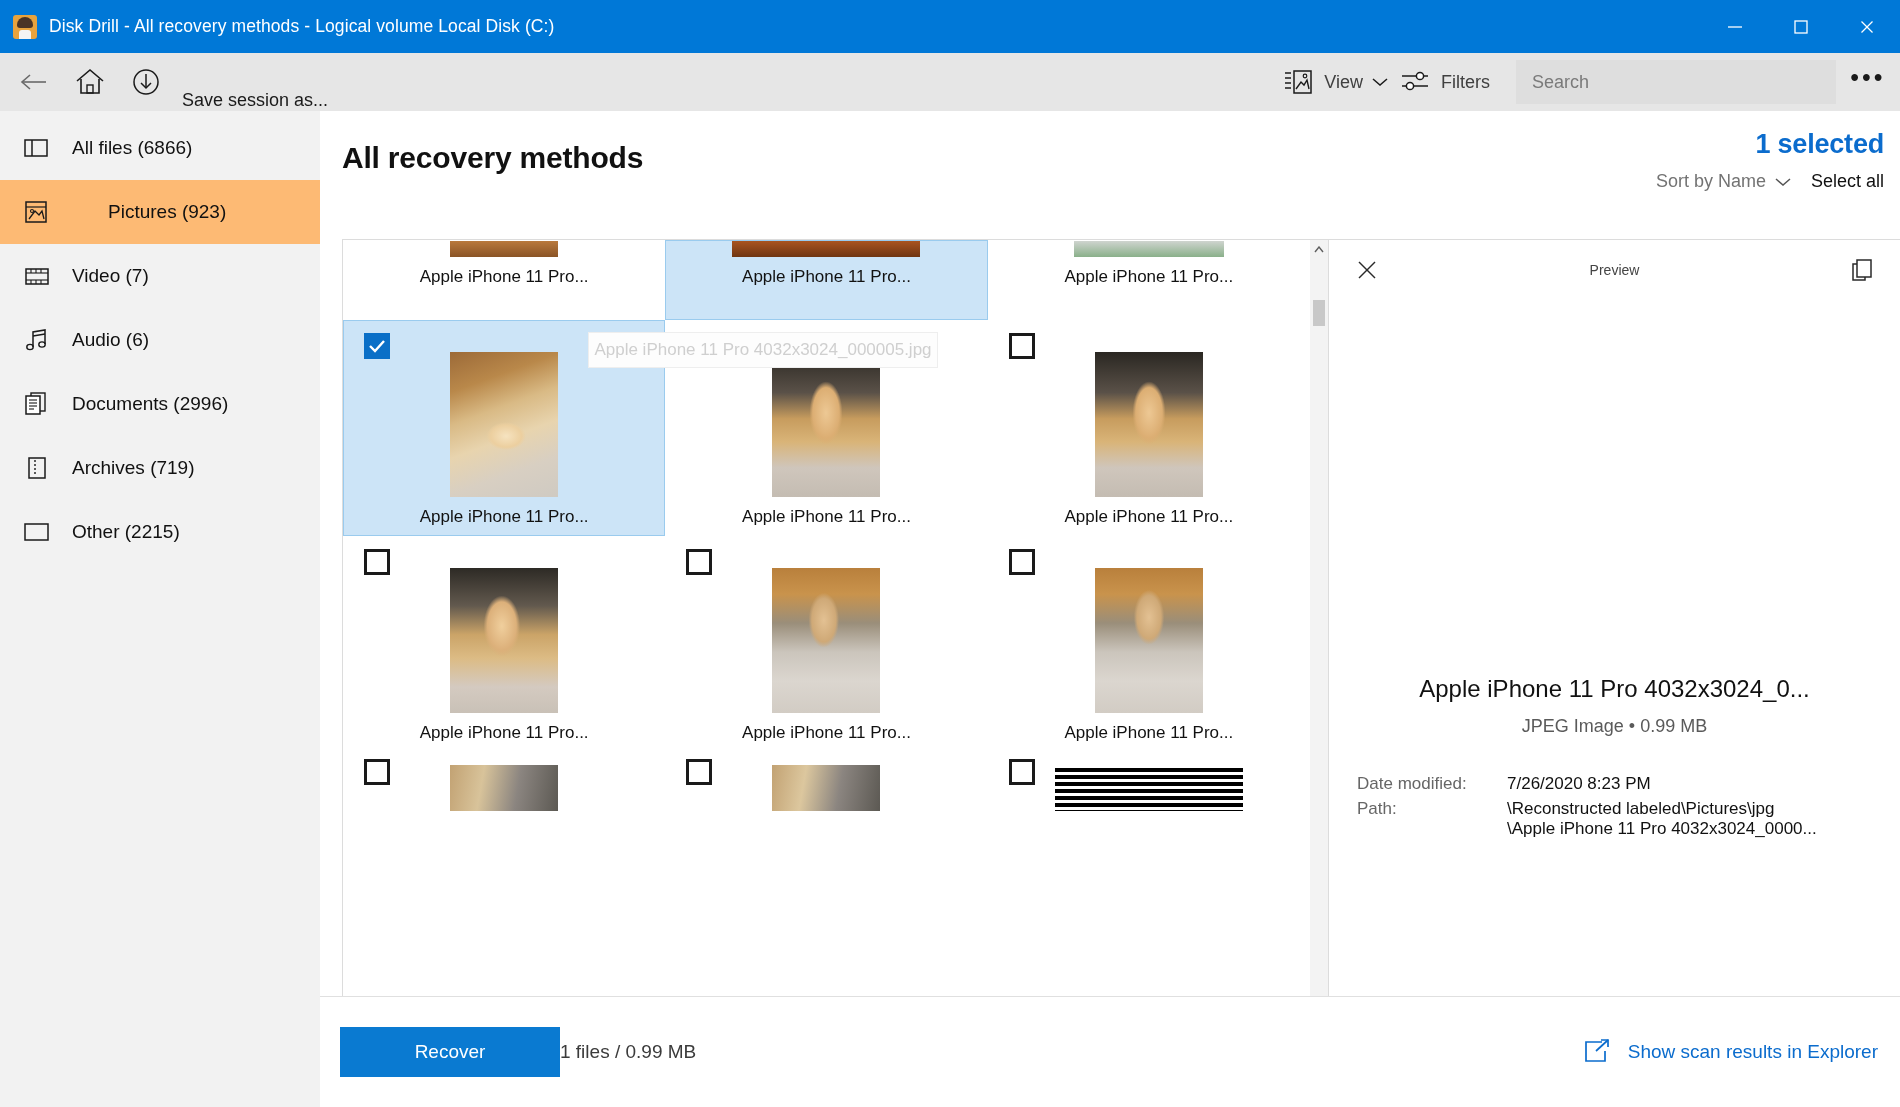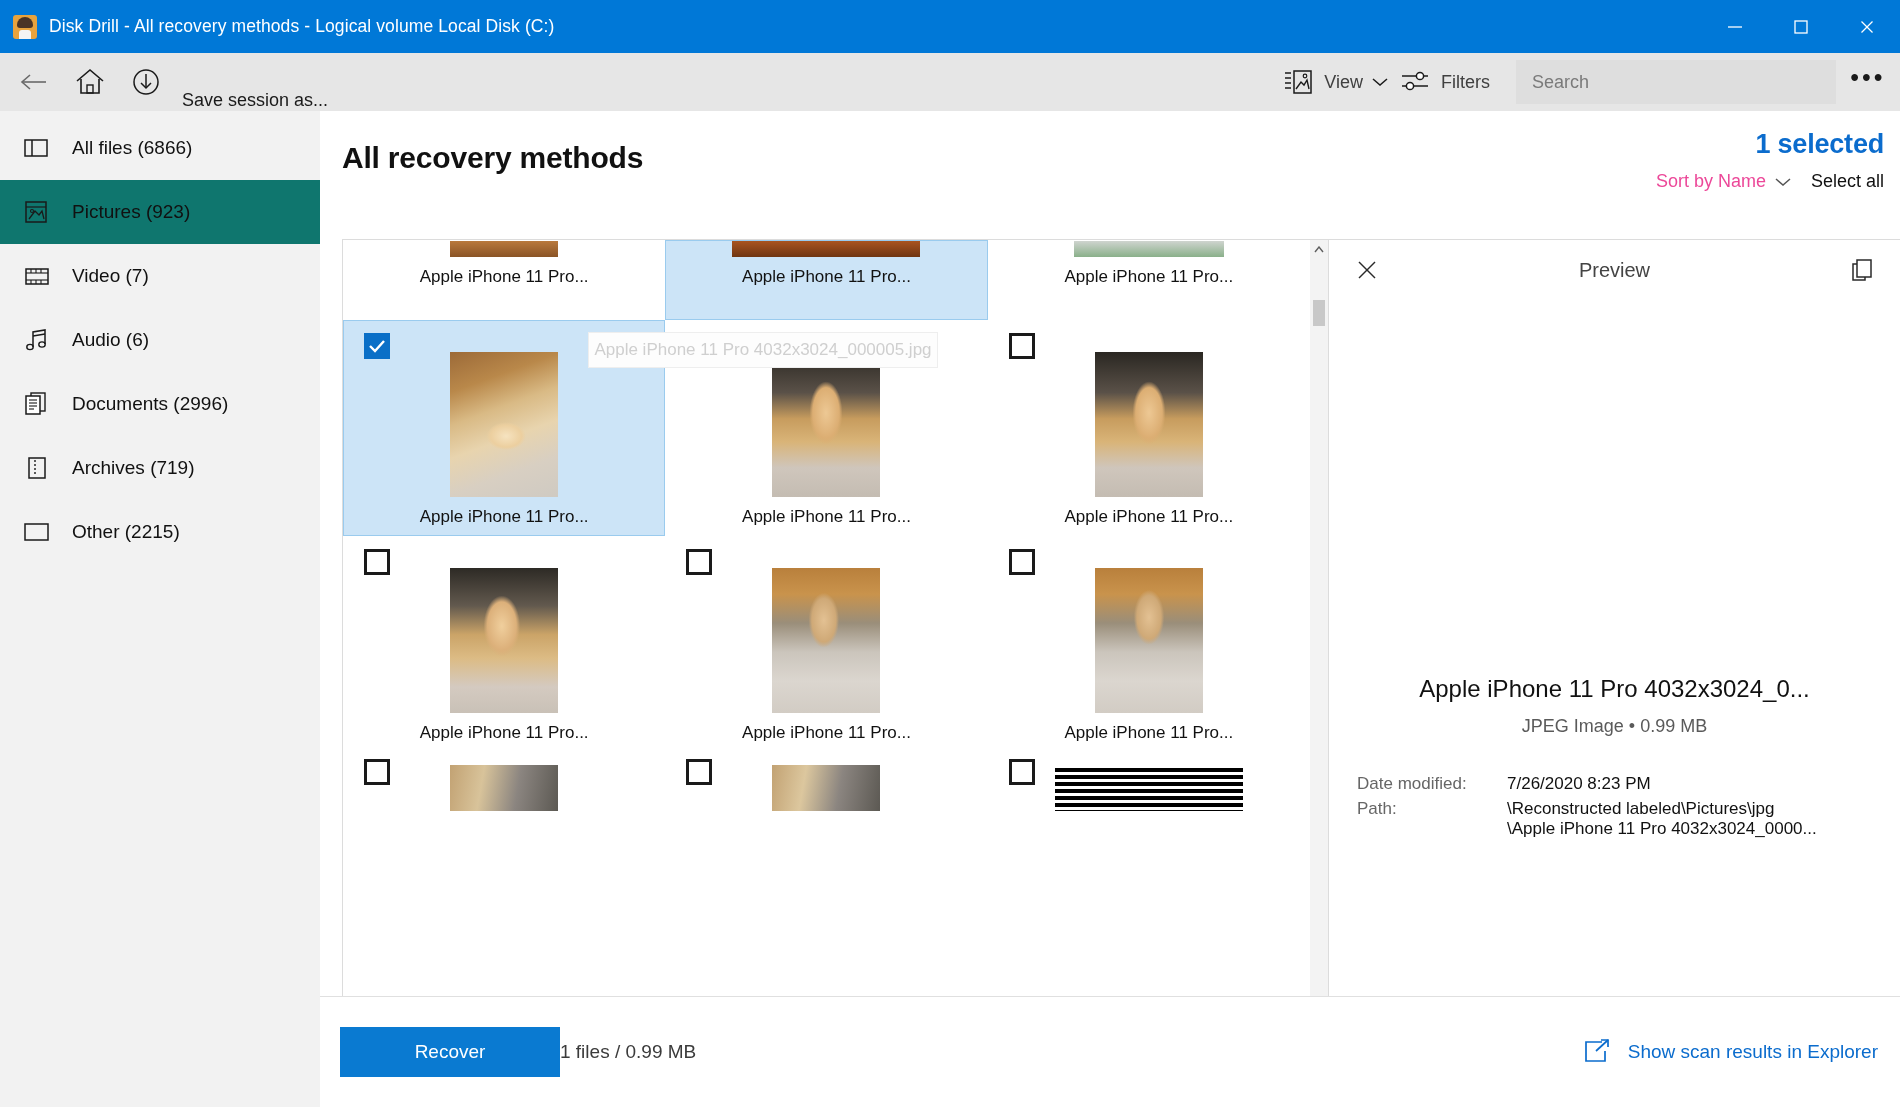--- a/index.html
+++ b/index.html
@@ -113,21 +113,21 @@
     width: 320px;
     background: #f2f2f2;
     flex: 0 0 320px;
     padding-top: 5px;
   }
   .side-item {
     height: 64px;
     display: flex; align-items: center;
     padding-left: 22px;
   }
-  .side-item.active { background: #0f766e; }
+  .side-item.active { background: #fdba74; gap: 36px; }
   .side-icon {
     width: 30px; height: 30px;
     display: flex; align-items: center; justify-content: center;
     flex: 0 0 30px;
   }
   .side-label {
     font-size: 19px; color: #111;
     margin-left: 20px; white-space: nowrap;
   }
 
@@ -160,21 +160,21 @@
   }
   .sel-count {
     font-size: 27px; color: #0b6ccd; font-weight: bold;
     letter-spacing: -0.2px;
   }
   .head-actions {
     display: flex; align-items: center; justify-content: flex-end;
     margin-top: 11px; gap: 20px;
   }
   .sort-by {
-    font-size: 18px; color: #ec4899;
+    font-size: 18px; color: #737373;
     display: flex; align-items: center;
   }
   .select-all { font-size: 18px; color: #111; }
 
   
   .content-split {
     flex: 1 1 auto;
     display: flex;
     min-height: 0;
     margin-top: 16px;
@@ -288,21 +288,21 @@
     position: relative;
     flex: 0 0 60px;
   }
   .pv-close {
     position: absolute; left: 22px; top: 14px;
     width: 32px; height: 32px;
     display: flex; align-items: center; justify-content: center;
   }
   .pv-title {
     width: 100%; text-align: center;
-    font-size: 20px; color: #444;
+    font-size: 14px; color: #444;
   }
   .pv-copy {
     position: absolute; right: 22px; top: 14px;
     width: 32px; height: 32px;
     display: flex; align-items: center; justify-content: center;
   }
   .pv-image {
     width: 526px; height: 345px;
     margin: 0 auto;
     background-size: cover; background-position: center;

